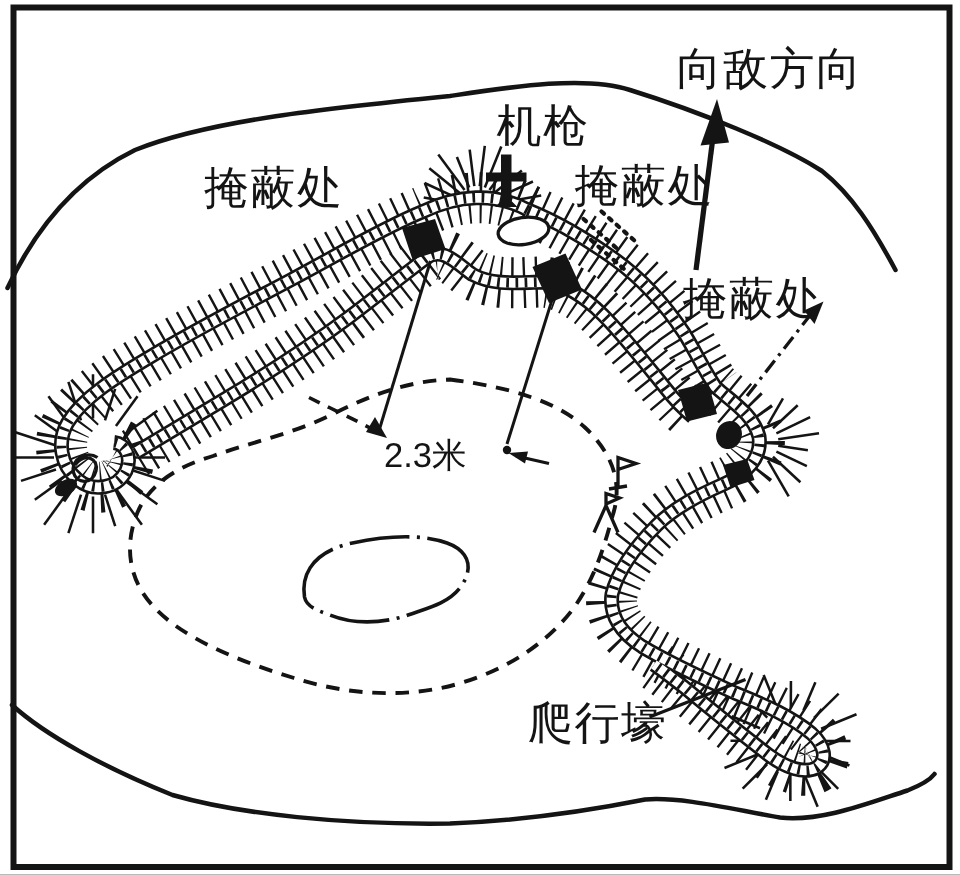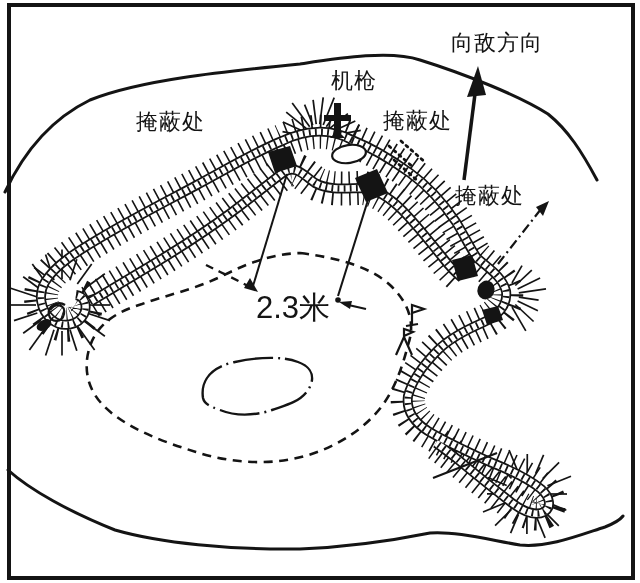--- a/index.html
+++ b/index.html
@@ -2,24 +2,24 @@
 <html><head>
 <meta charset="utf-8">
 <style>
   html,body{margin:0;padding:0;background:#888;}
   #stage{
     position:relative;width:640px;height:583px;background:#ffffff;
     overflow:hidden;font-family:"Liberation Sans",sans-serif;
   }
   #stage svg{position:absolute;left:0;top:0;}
   .lbl{
-    position:absolute;font-size:22px;color:#141414;letter-spacing:1px;
+    position:absolute;font-size:30px;color:#141414;letter-spacing:1px;
     white-space:nowrap;line-height:1;font-family:"Liberation Sans",sans-serif;
   }
-  .lbl.dim{font-size:31px;letter-spacing:0;}
+  .lbl.dim{font-size:23px;letter-spacing:0;}
 </style>
 </head>
 <body>
 
 <div id="stage">
 
   <svg width="640" height="583" viewBox="0 0 640 583">
 
     <defs>
 
@@ -222,13 +222,14 @@
       <path d="M 396,355 L 404,337 L 412,355 M 404,337 L 404,329 L 413,332 L 404,336"></path>
     </g>
   </svg>
 
   <div class="lbl" style="left:451px;top:32px">向敌方向</div>
   <div class="lbl" style="left:331px;top:70px">机枪</div>
   <div class="lbl" style="left:136px;top:111px">掩蔽处</div>
   <div class="lbl" style="left:383px;top:110px">掩蔽处</div>
   <div class="lbl" style="left:455px;top:185px">掩蔽处</div>
   <div class="lbl dim" style="left:256px;top:292px">2.3米</div>
+  <div class="lbl" style="left:352px;top:468px">爬行壕</div>
 </div>
 
 </body></html>

